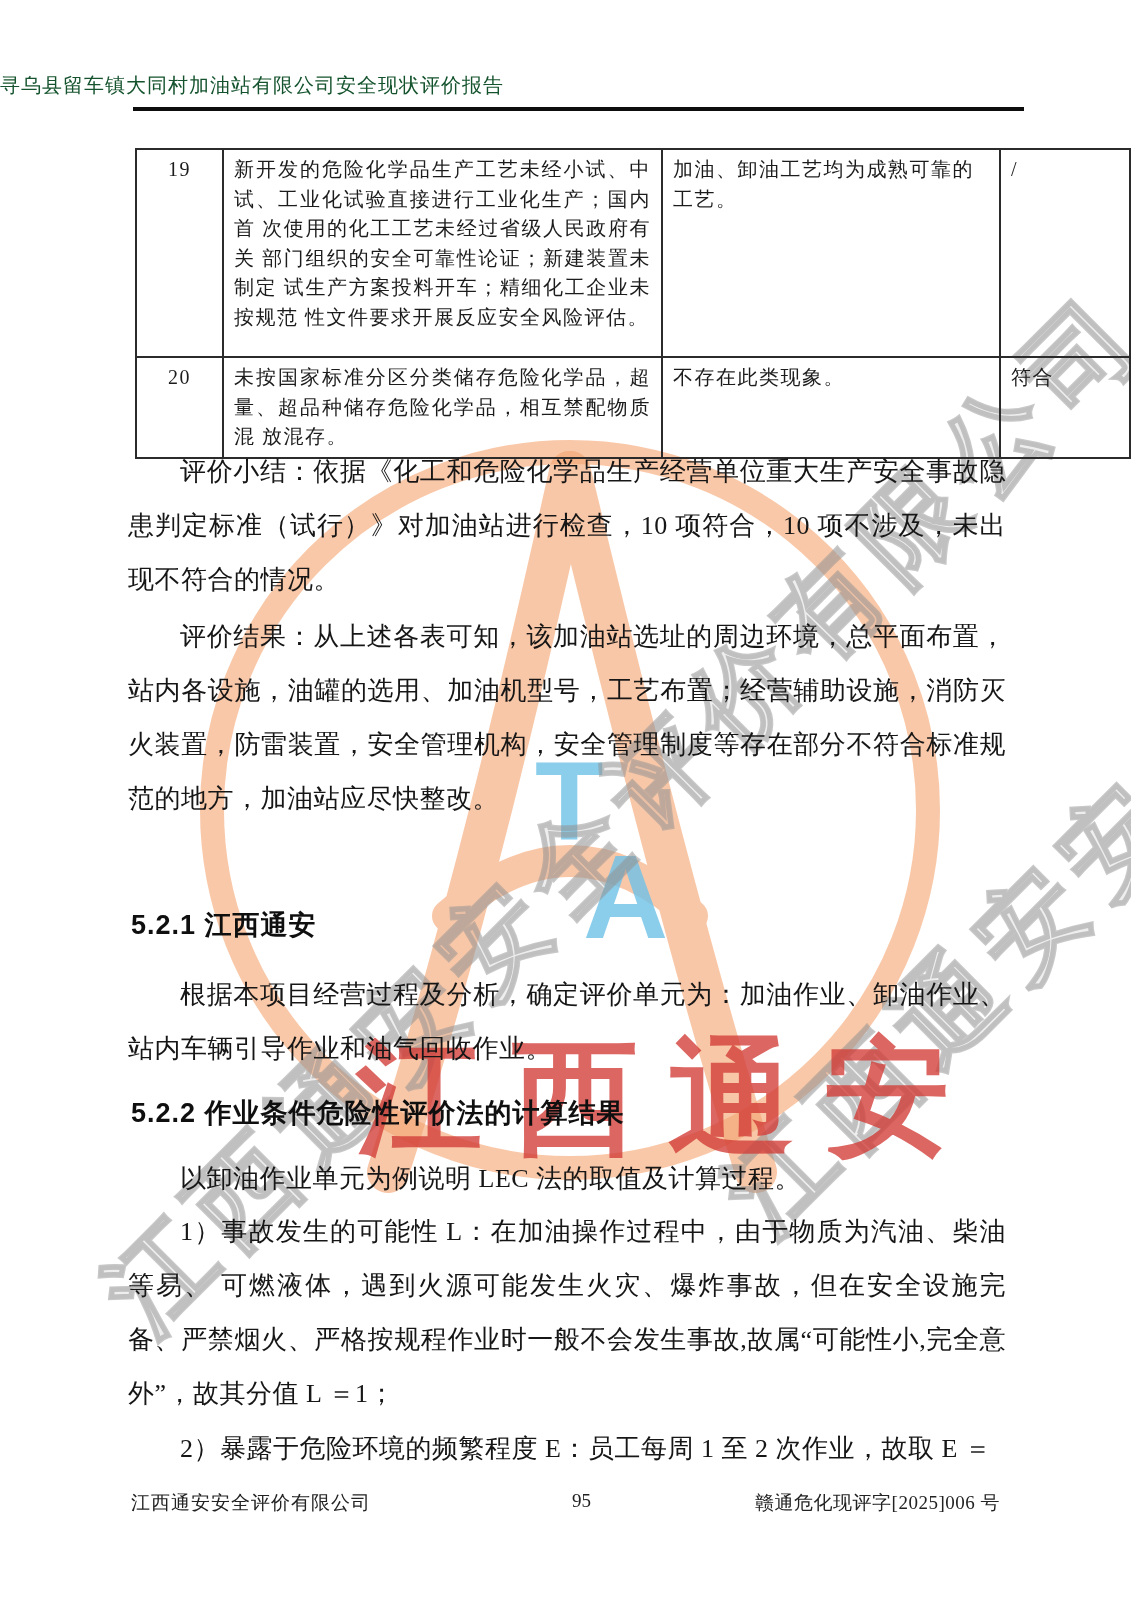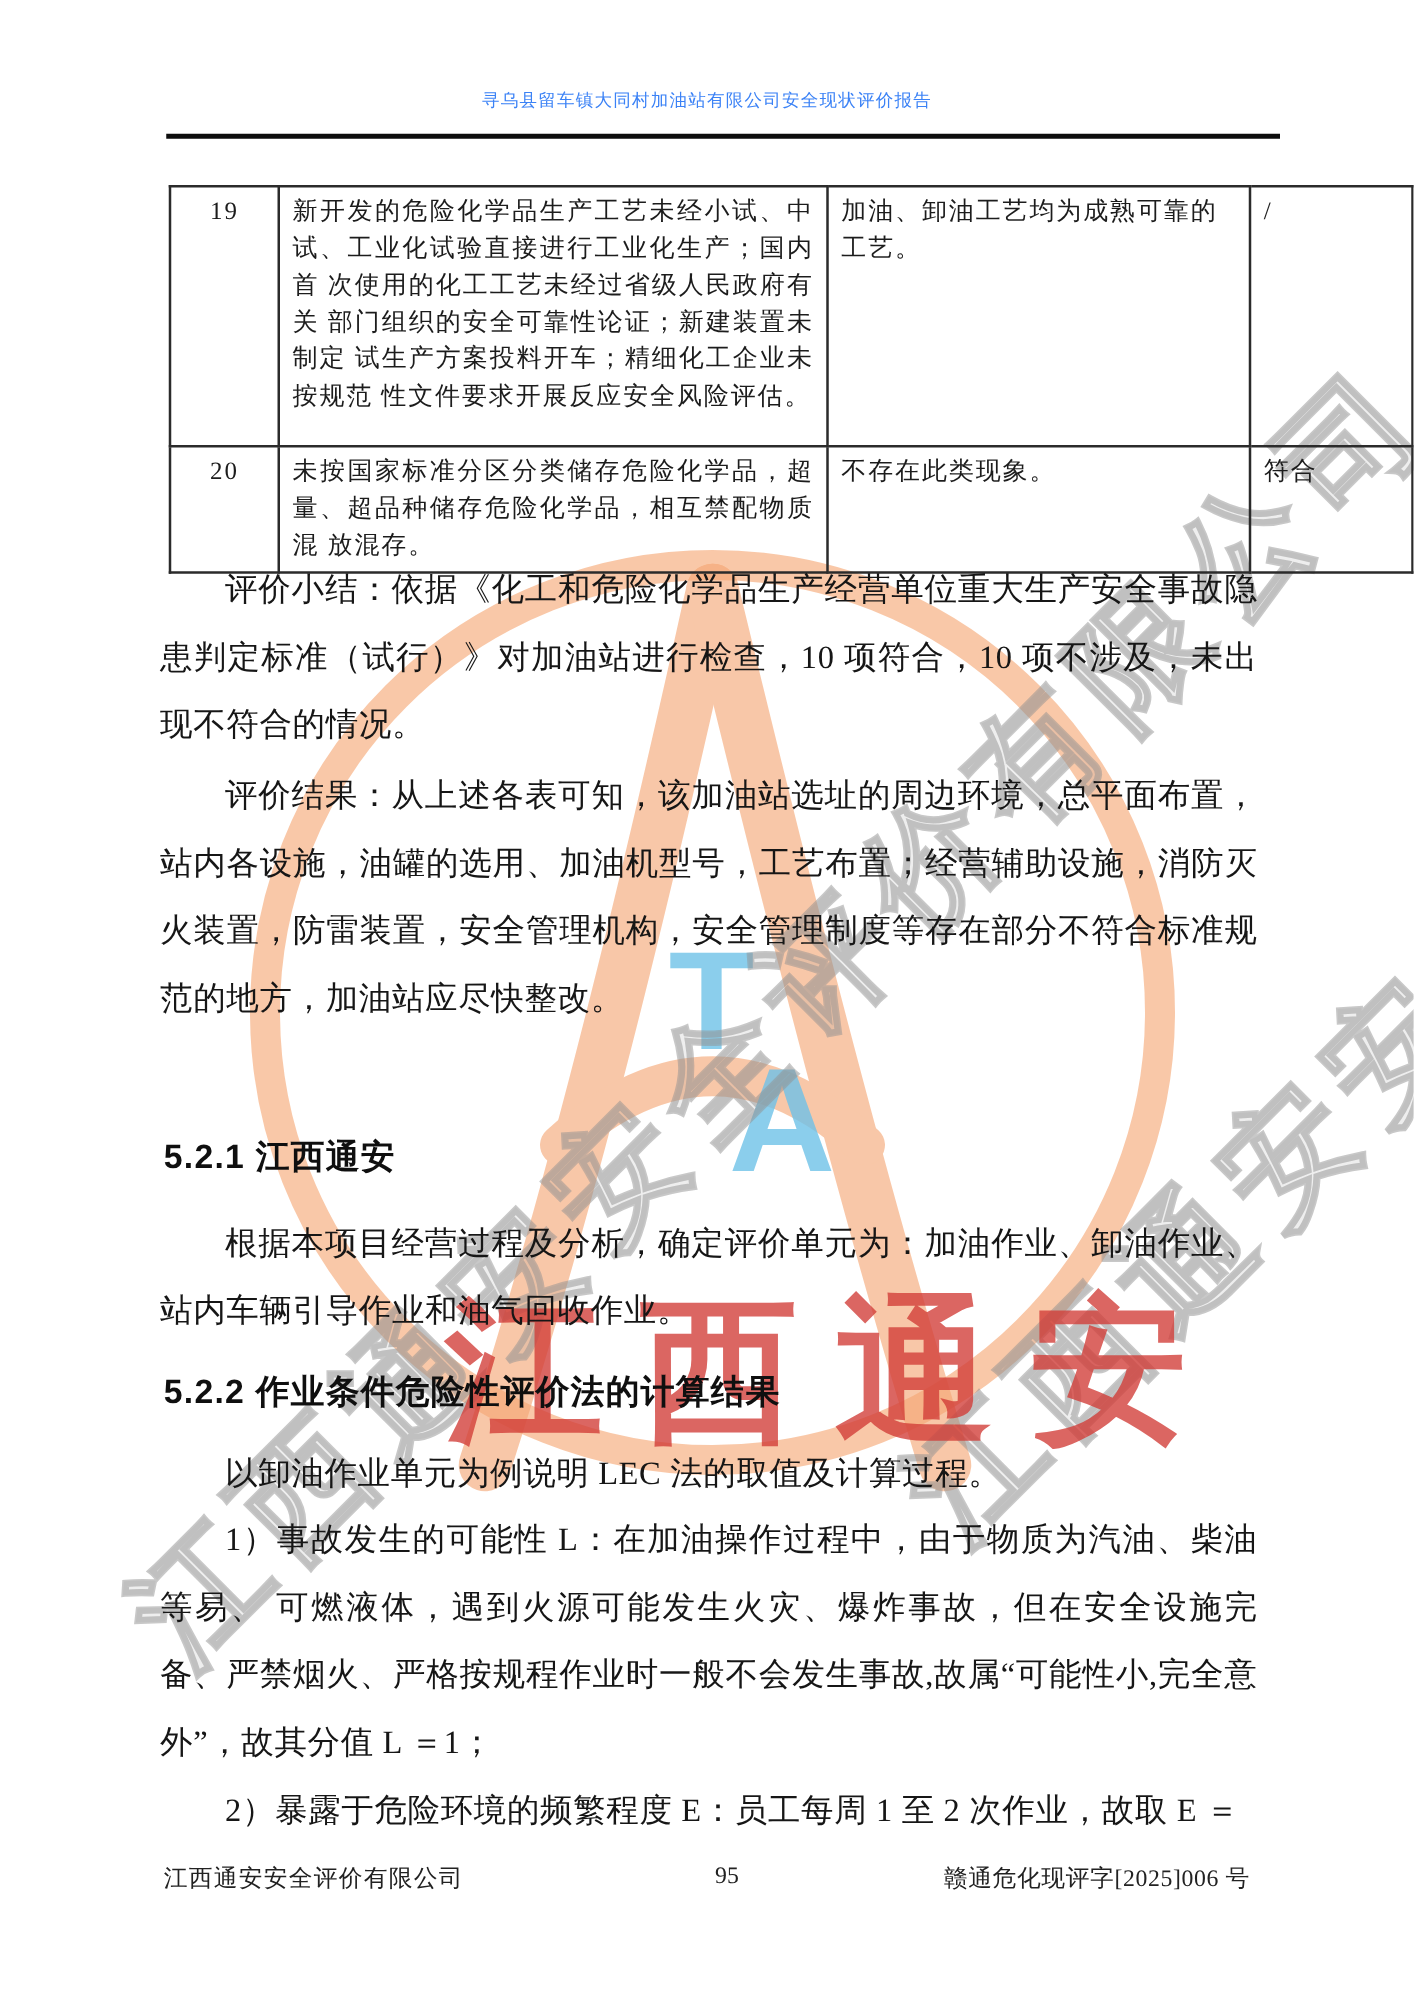--- a/index.html
+++ b/index.html
@@ -41,21 +41,21 @@
   .wm-red{
     position:absolute;left:356px;top:1036px;
     font-size:126px;letter-spacing:30px;line-height:1;font-weight:700;
     font-family:"Liberation Serif","DejaVu Serif",serif;
     color:var(--wm-red,#D23C37);opacity:.78;white-space:nowrap;
   }
   
   .content{position:absolute;inset:0;z-index:1;}
   .header-title{
     position:absolute;top:72px;left:0;width:100%;
-    text-align:center;font-size:14px;letter-spacing:1px;color:#3b82f6;
+    font-size:20px;letter-spacing:1px;color:#14532d;
   }
   .header-rule{position:absolute;top:107px;left:133px;width:891px;height:4px;background:#0d0d0d;}
   
   table.checklist{
     position:absolute;top:148px;left:135px;width:906px;
     border-collapse:collapse;table-layout:fixed;
   }
   table.checklist td{
     border:2px solid #2b2b2b;vertical-align:top;
     font-size:20px;line-height:29.5px;letter-spacing:1.5px;

